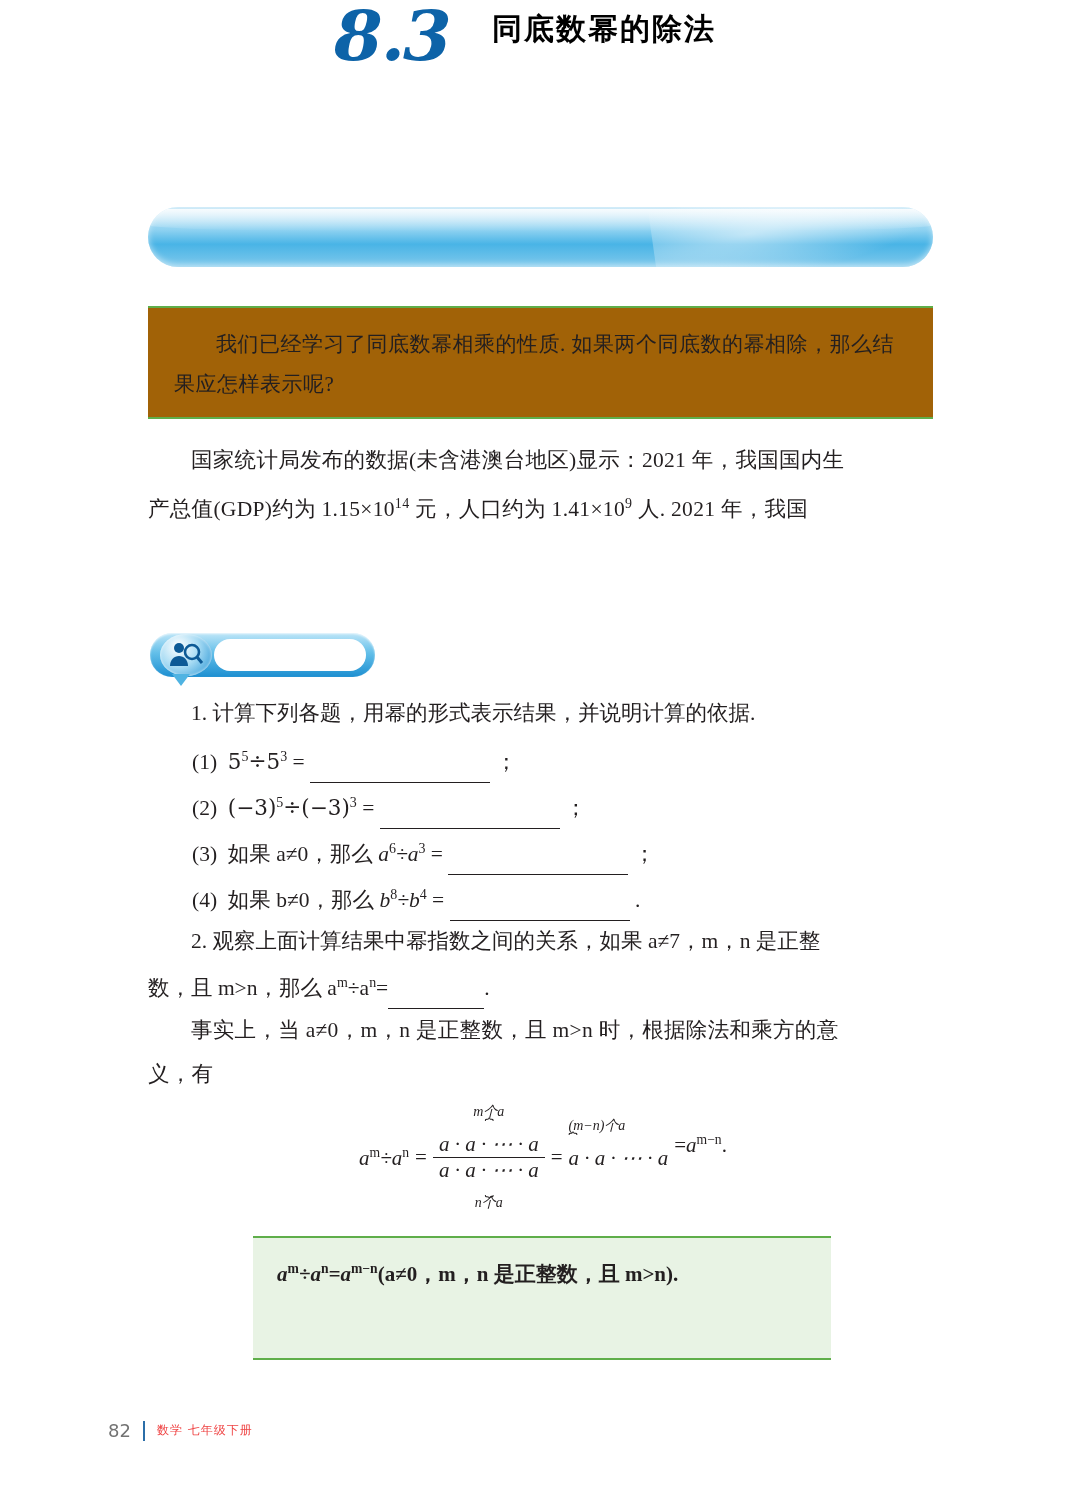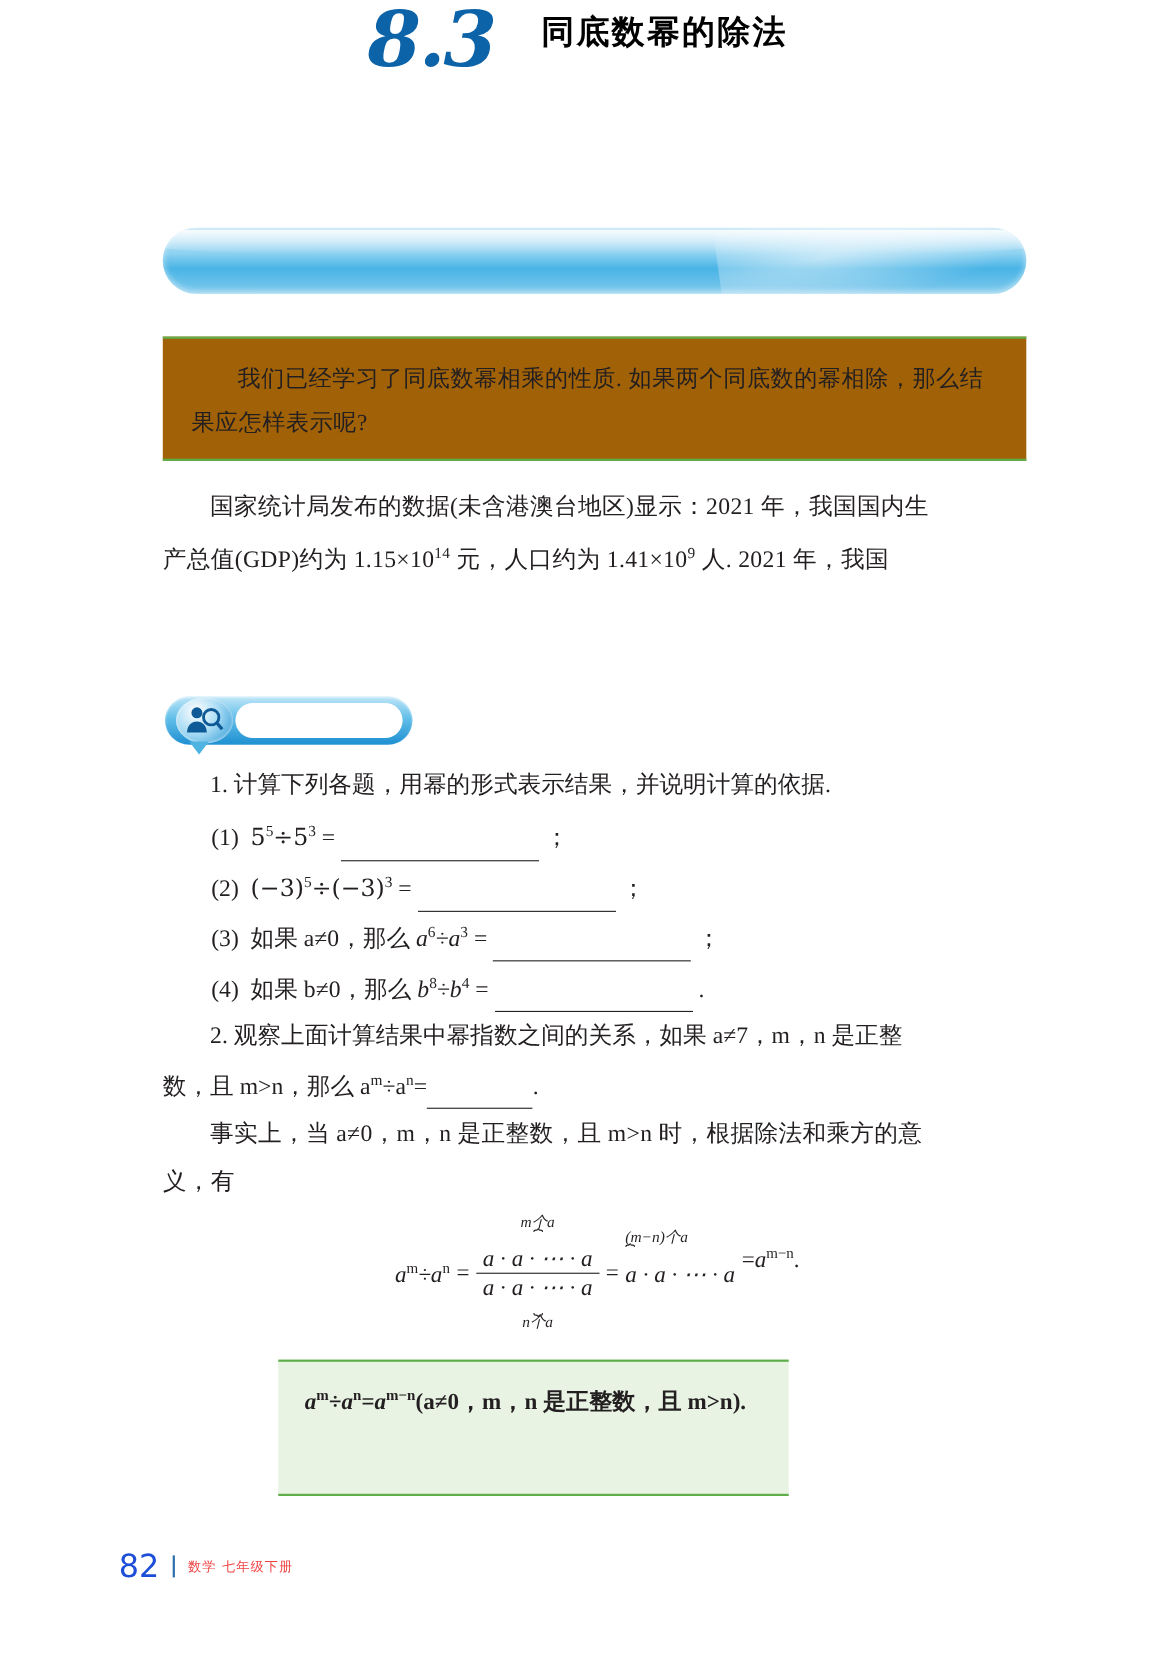--- a/index.html
+++ b/index.html
@@ -109,41 +109,41 @@
   }
   .fwrap { display:inline-flex; align-items:center; justify-content:center; gap:6px; }
   .frac { display:inline-flex; flex-direction:column; align-items:center; }
   .frac .num { padding:0 6px; border-bottom:1.2px solid #231f20; }
   .frac .den { padding:0 6px; }
   .overlabel { font-size:14px; line-height:16px; }
   .curly { font-size:15px; line-height:12px; color:#231f20; letter-spacing:-1px; }
 
   
   .greenbox2 {
-    position:absolute; left:253px; top:1236px; width:464px; height:124px;
+    position:absolute; left:253px; top:1236px; width:578px; height:124px;
     background:#e8f3e4;
     border-top:2px solid #5fae4a; border-bottom:2px solid #5fae4a;
     box-sizing:border-box;
   }
   .greenbox2 .l1 {
     position:absolute; left:24px; top:22px;
     font-size:21px; font-weight:700;
   }
   .greenbox2 .l2 {
     position:absolute; left:66px; top:68px;
     font-size:21px; font-weight:700; letter-spacing:1px;
   }
 
   
   .footer {
     position:absolute; left:108px; bottom:66px;
     display:flex; align-items:center; gap:12px;
     font-family:"DejaVu Sans", sans-serif;
   }
-  .footer .pg { font-size:29px; color:#1d4ed8; }
+  .footer .pg { font-size:18px; color:#737373; }
   .footer .bar { width:2px; height:20px; background:#2b6ea8; }
   .footer .txt { font-size:12px; color:#ef4444; letter-spacing:1px; }
 </style>
 </head>
 <body>
 
 <div class="page">
 
   <div class="banner">
     <div class="gloss"></div>

